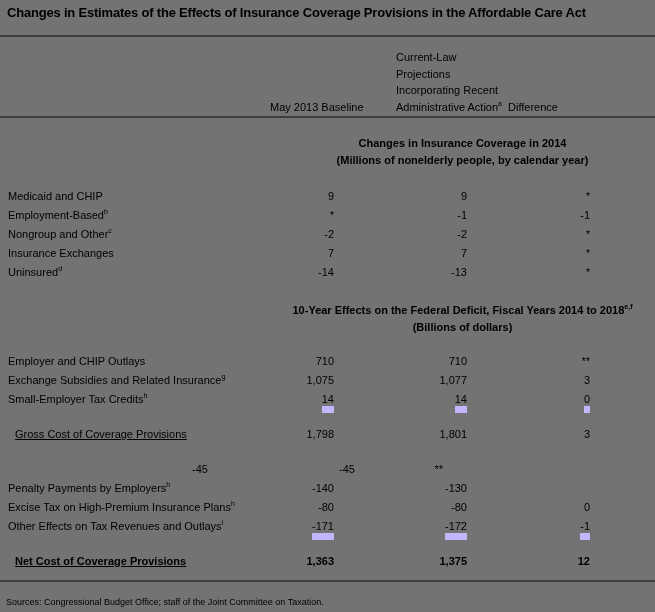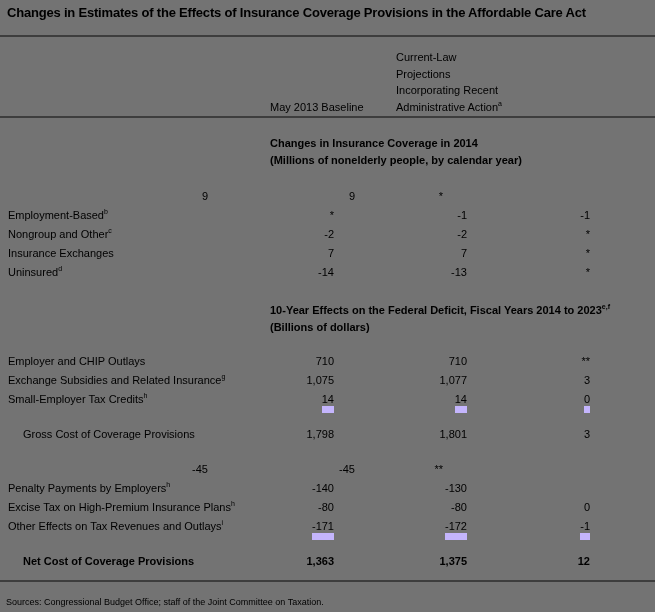--- a/index.html
+++ b/index.html
@@ -35,32 +35,33 @@
 
   .header-grid {
     padding-top: 12px;
     border-bottom: 2px solid #3d3d3d;
     align-items: end;
   }
   .header-grid .colhead { text-align: left; line-height: 16.5px; padding-bottom: 1px; }
 
   .sect-head {
     margin-top: 17px;
+    text-align: center;
     font-weight: bold;
     font-size: 11px;
     line-height: 17px;
   }
   .sect-head .span-cols { grid-column: 2 / 5; }
 
   .rows { margin-top: 18px; }
   .rows2 { margin-top: 16px; }
 
   .row { display: grid; grid-template-columns: 270px 126px 112px 147px; font-size: 11px; line-height: 19px; height: 19px; }
   .row .label { padding-left: 8px; white-space: nowrap; }
-  .row .label.indent { padding-left: 23px; }
+  .row .label.indent { padding-left: 15px; text-decoration: underline; }
   .row .num { text-align: right; white-space: nowrap; }
   .row .c1 { padding-right: 62px; }
   .row .c2 { padding-right: 41px; }
   .row .c3 { padding-right: 65px; }
 
   .gap16 { margin-top: 16px; }
   .bold { font-weight: bold; }
 
   sup {
     font-size: 7px;
@@ -91,31 +92,35 @@
     <div></div>
     <div class="colhead">
       <div>May 2013 Baseline</div>
     </div>
     <div class="colhead">
       <div>Current-Law</div>
       <div>Projections</div>
       <div>Incorporating Recent</div>
       <div><span>Administrative Action</span><sup>a</sup></div>
     </div>
+    <div class="colhead">
+      <div>Difference</div>
+    </div>
   </div>
 
   <div class="grid sect-head">
     <div class="span-cols">Changes in Insurance Coverage in 2014</div>
   </div>
   <div class="grid sect-head" style="margin-top:0;">
     <div class="span-cols">(Millions of nonelderly people, by calendar year)</div>
   </div>
 
   <div class="rows">
     <div class="row">
+      <div class="label"><span>Medicaid and CHIP</span><sup></sup></div>
       <div class="num c1">9</div>
       <div class="num c2">9</div>
       <div class="num c3">*</div>
     </div>
     <div class="row">
       <div class="label"><span>Employment-Based</span><sup>b</sup></div>
       <div class="num c1">*</div>
       <div class="num c2">-1</div>
       <div class="num c3">-1</div>
     </div>
@@ -133,21 +138,21 @@
     </div>
     <div class="row">
       <div class="label"><span>Uninsured</span><sup>d</sup></div>
       <div class="num c1">-14</div>
       <div class="num c2">-13</div>
       <div class="num c3">*</div>
     </div>
   </div>
 
   <div class="grid sect-head" style="margin-top:20px;">
-    <div class="span-cols"><span>10-Year Effects on the Federal Deficit, Fiscal Years 2014 to 2023</span><sup>e,f</sup></div>
+    <div class="span-cols"><span>10-Year Effects on the Federal Deficit, Fiscal Years 2014 to 2018</span><sup>e,f</sup></div>
   </div>
   <div class="grid sect-head" style="margin-top:0;">
     <div class="span-cols">(Billions of dollars)</div>
   </div>
 
   <div class="rows2">
     <div class="row">
       <div class="label"><span>Employer and CHIP Outlays</span><sup></sup></div>
       <div class="num c1">710</div>
       <div class="num c2">710</div>

